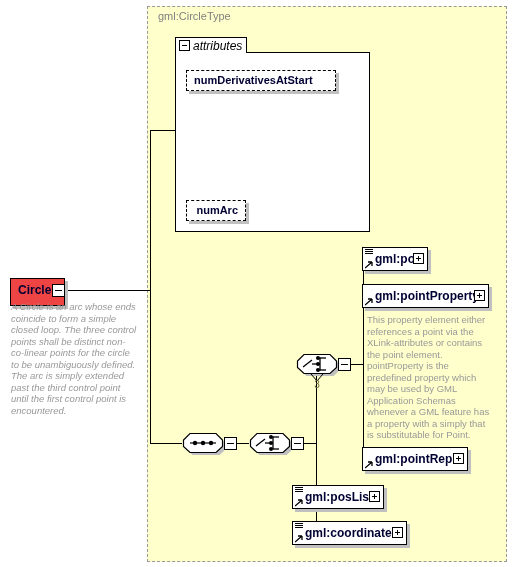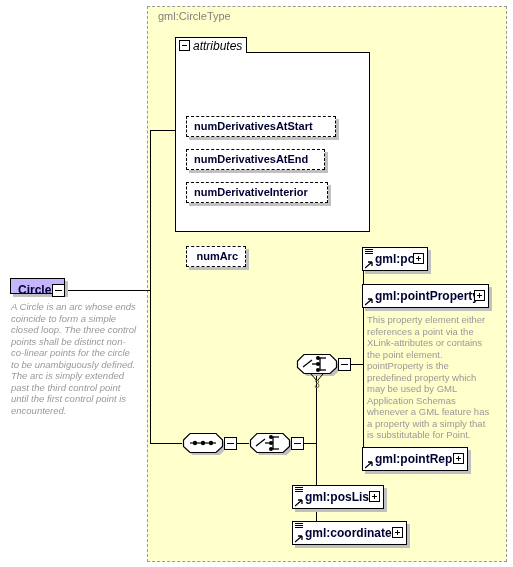--- a/index.html
+++ b/index.html
@@ -91,21 +91,20 @@
   .attr-item {
     position: absolute;
     height: 21px;
     border: 1px dashed #000000;
     background: #ffffff;
     box-sizing: border-box;
     display: flex;
     align-items: center;
     padding: 0 7px;
     box-shadow: 3px 3px 0 0 #c0c0c0;
-    margin-top: 46px;
   }
   .attr-item span {
     font-size: 11px;
     font-weight: bold;
     color: #000033;
     white-space: nowrap;
     line-height: 13px;
   }
 
   
@@ -180,23 +179,23 @@
     height: 5px;
     background: #000000;
   }
 
   
   .root-box {
     position: absolute;
     left: 10px;
     top: 278px;
     width: 55px;
-    height: 16px;
-    border: 1px solid #000000;
-    background: #c4b5fd;
+    height: 28px;
+    border: 1px solid #000000;
+    background: #ef4444;
     box-sizing: border-box;
     box-shadow: 3px 3px 0 0 #c0c0c0;
   }
   .root-label {
     position: absolute;
     left: 7px;
     top: 3px;
     font-size: 12px;
     font-weight: bold;
     color: #000033;
@@ -298,26 +297,20 @@
   <div class="line-h" style="left:150px; top:443px; width:32px;"></div>
 
   <div class="attr-group"></div>
   <div class="attr-tab" style="left:175px;">
     <span class="minus-box"></span>
     <span class="attr-tab-label">attributes</span>
   </div>
 
   <div class="attr-item" style="left:186px; top:70px; width:150px;">
     <span>numDerivativesAtStart</span>
-  </div>
-  <div class="attr-item" style="left:186px; top:103px; width:139px;">
-    <span>numDerivativesAtEnd</span>
-  </div>
-  <div class="attr-item" style="left:186px; top:136px; width:142px;">
-    <span>numDerivativeInterior</span>
   </div>
   <div class="attr-item" style="left:186px; top:200px; width:60px;justify-content:flex-end;">
     <span>numArc</span>
   </div>
 
   <div class="root-box">
     <span class="root-label">Circle</span>
   </div>
   <div class="root-minus"></div>
   <div class="doc-text" id="circle-doc">A Circle is an arc whose ends coincide to form a simple closed loop. The three control points shall be distinct non-co-linear points for the circle to be unambiguously defined. The arc is simply extended past the third control point until the first control point is encountered.</div>

